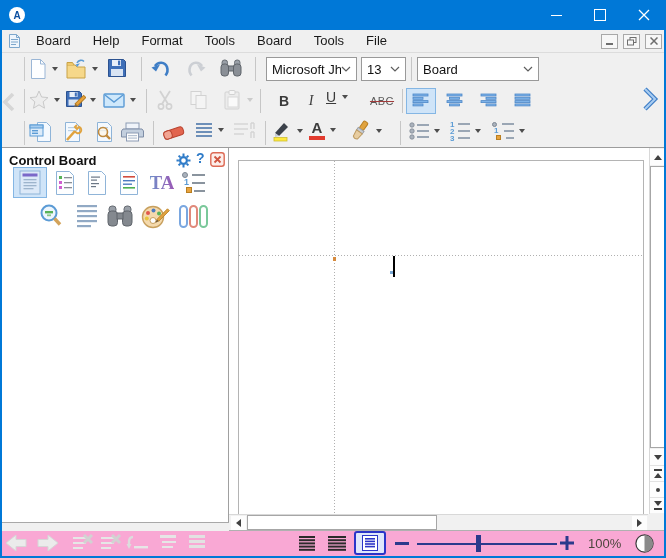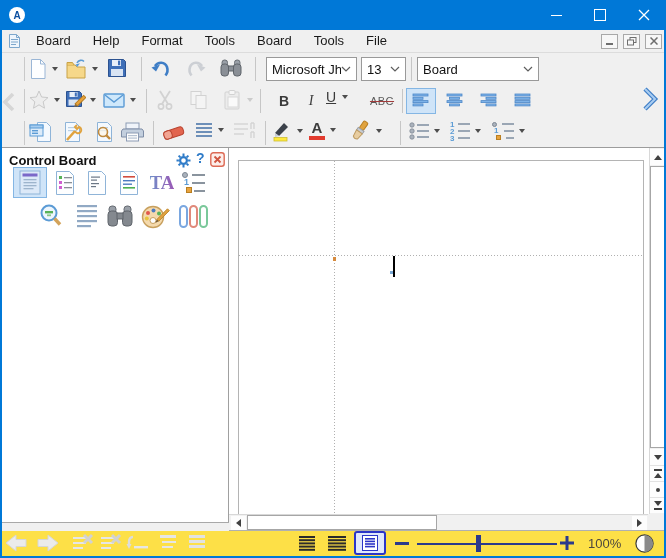--- a/index.html
+++ b/index.html
@@ -43,21 +43,21 @@
   .doth{height:1px;background-image:repeating-linear-gradient(to right,#b0b0b0 0 1px,transparent 1px 3px);}
   
   .sb-track{background:#f1f1f1;}
   .sb-btn{background:#fdfdfd;display:flex;align-items:center;justify-content:center;}
   .sb-thumb{background:#fff;border:1px solid #a6a6a6;box-sizing:border-box;}
   .tri-up{width:0;height:0;border-left:4px solid transparent;border-right:4px solid transparent;border-bottom:5px solid #404040;}
   .tri-dn{width:0;height:0;border-left:4px solid transparent;border-right:4px solid transparent;border-top:5px solid #404040;}
   .tri-lf{width:0;height:0;border-top:4px solid transparent;border-bottom:4px solid transparent;border-right:5px solid #404040;}
   .tri-rt{width:0;height:0;border-top:4px solid transparent;border-bottom:4px solid transparent;border-left:5px solid #404040;}
   
-  .bottombar{left:2px;top:531px;width:662px;height:25px;background:#fde047;}
+  .bottombar{left:2px;top:531px;width:662px;height:25px;background:#f9a8d4;}
   .zoom-label{font-size:13px;color:#4c463e;}
   
   .wborder{background:#0078d7;z-index:50;}
 </style>
 </head>
 <body>
 
 <div class="win">
 
   <div class="ab titlebar">

